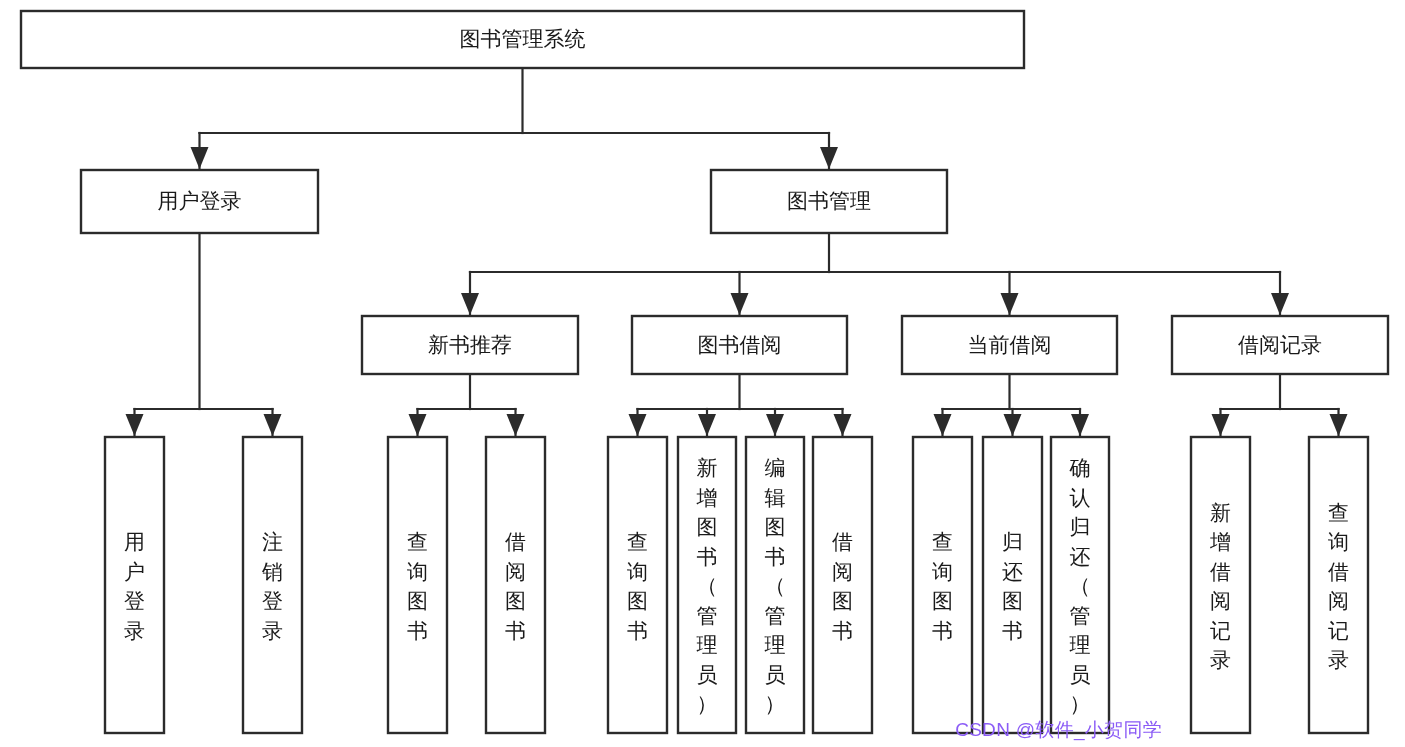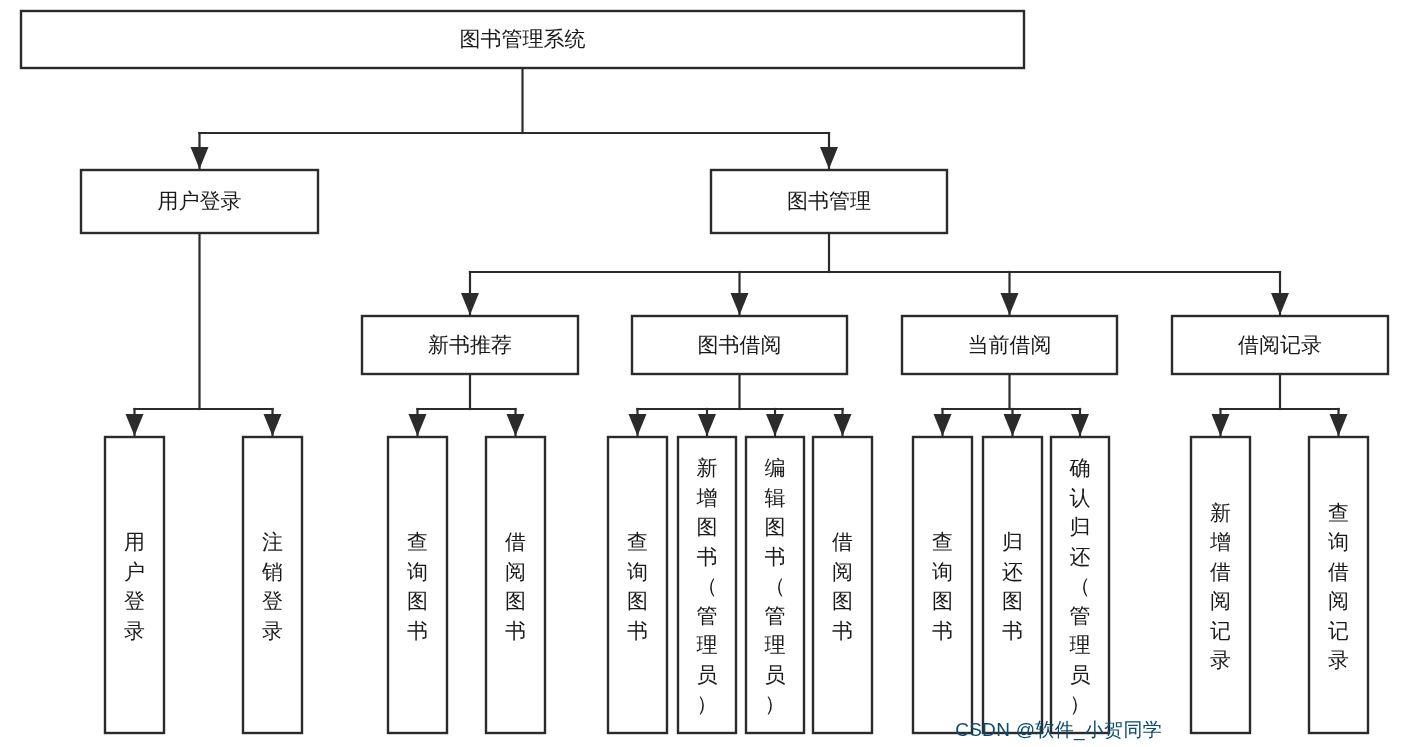--- a/index.html
+++ b/index.html
@@ -54,21 +54,21 @@
     font-size: 21px;
     fill: #1a1a1a;
     text-anchor: middle;
   }
   .watermark-text {
     position: absolute;
     right: 8px;
     bottom: 4px;
     font-family: "Liberation Sans", "DejaVu Sans", sans-serif;
     font-size: 19px;
-    color: #0c4a6e;
+    color: #8b5cf6;
     white-space: nowrap;
     letter-spacing: 0.3px;
     pointer-events: none;
   }
 </style>
 </head>
 <body>
 
 <div id="diagram-root">
 

